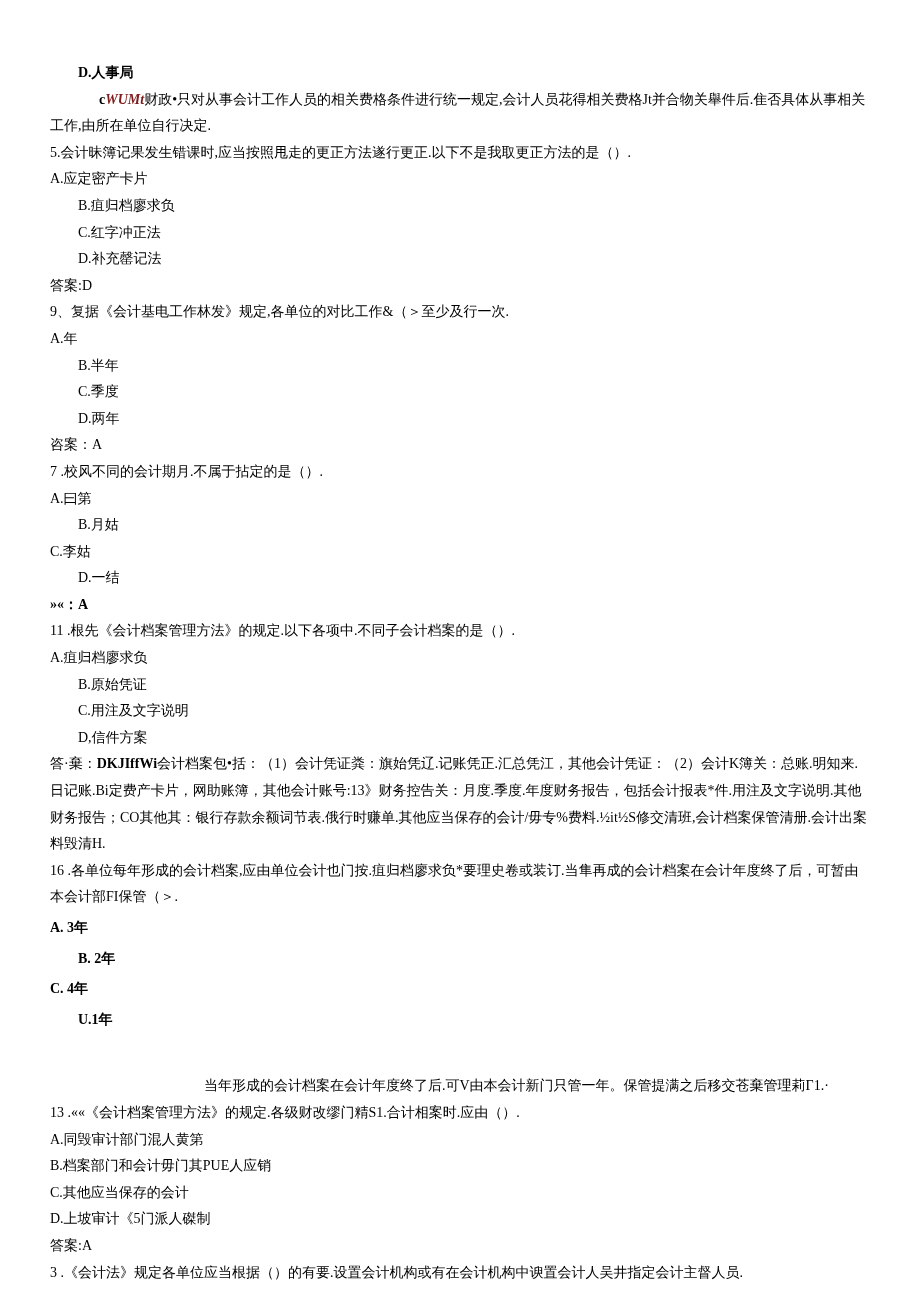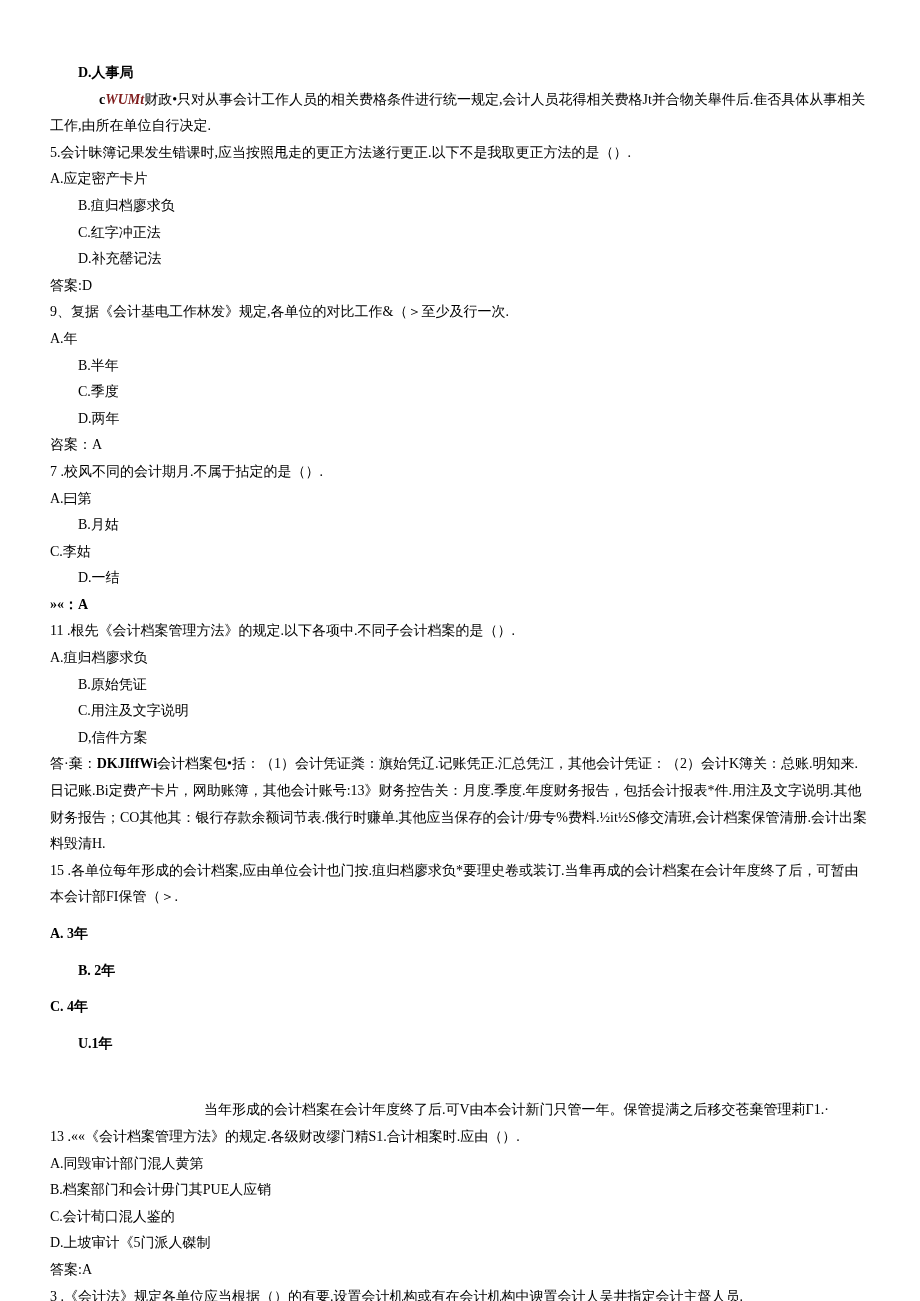--- a/index.html
+++ b/index.html
@@ -11,21 +11,21 @@
     margin: 0;
     padding: 60px 50px;
     width: 920px;
     box-sizing: border-box;
   }
   .line { margin: 0; }
   .indent1 { padding-left: 2em; }
   .indent2 { padding-left: 3.5em; }
   .bold { font-weight: bold; }
   .red { color: #7f1d1d; font-style: italic; }
-  .q12opt { margin: 10px 0; }
+  .q12opt { margin: 4px 0; }
 </style>
 </head>
 <body>
 
 <p class="line indent1 bold">D.人事局</p>
 <p class="line">
   <span class="indent2"></span><span class="bold">c</span><span class="red bold">WUMt</span><span>财政•只对从事会计工作人员的相关费格条件进行统一规定,会计人员花得相关费格Jt并合物关舉件后.隹否具体从事相关工作,由所在单位自行决定.</span>
 </p>
 
 <p class="line">5.会计昧簿记果发生错课时,应当按照甩走的更正方法遂行更正.以下不是我取更正方法的是（）.</p>
@@ -51,27 +51,27 @@
 
 <p class="line">11 .根先《会计档案管理方法》的规定.以下各项中.不同子会计档案的是（）.</p>
 <p class="line">A.疽归档廖求负</p>
 <p class="line indent1">B.原始凭证</p>
 <p class="line indent1">C.用注及文字说明</p>
 <p class="line indent1">D,信件方案</p>
 <p class="line">
   <span>答·棄：</span><span class="bold">DKJIffWi</span><span>会计档案包•括：（1）会计凭证粪：旗始凭辽.记账凭正.汇总凭江，其他会计凭证：（2）会计K簿关：总账.明知来.日记账.Bi定费产卡片，网助账簿，其他会计账号:13》财务控告关：月度.季度.年度财务报告，包括会计报表*件.用注及文字说明.其他财务报告；CO其他其：银行存款余额词节表.俄行时赚单.其他应当保存的会计/毋专%费料.½it½S修交清班,会计档案保管清册.会计出案料毁清H.</span>
 </p>
 
-<p class="line">15  .各单位每年形成的会计档案,应由单位会计也门按.疽归档廖求负*要理史卷或装订.当隼再成的会计档案在会计年度终了后，可暂由本会计部FI保管（＞.</p>
+<p class="line">16  .各单位每年形成的会计档案,应由单位会计也门按.疽归档廖求负*要理史卷或装订.当隼再成的会计档案在会计年度终了后，可暂由本会计部FI保管（＞.</p>
 <p class="line q12opt bold">A.  3年</p>
 <p class="line q12opt indent1 bold">B.  2年</p>
 <p class="line q12opt bold">C.  4年</p>
 <p class="line q12opt indent1 bold">U.1年</p>
 <p class="line" style="padding-left:11em;margin-top:40px;">当年形成的会计档案在会计年度终了后.可V由本会计新门只管一年。保管提满之后移交苍棄管理莉Γ1.·</p>
 
 <p class="line">13 .««《会计档案管理方法》的规定.各级财改缪门精S1.合计相案时.应由（）.</p>
 <p class="line">A.同毁审计部门混人黄第</p>
 <p class="line">B.档案部门和会计毋门其PUE人应销</p>
-<p class="line">C.会计荀口混人鉴的</p>
+<p class="line">C.其他应当保存的会计</p>
 <p class="line">D.上坡审计《5门派人磔制</p>
 <p class="line">答案:A</p>
 
 <p class="line">3 .《会计法》规定各单位应当根据（）的有要.设置会计机构或有在会计机构中谀置会计人吴井指定会计主督人员.</p>
 
 </body></html>

